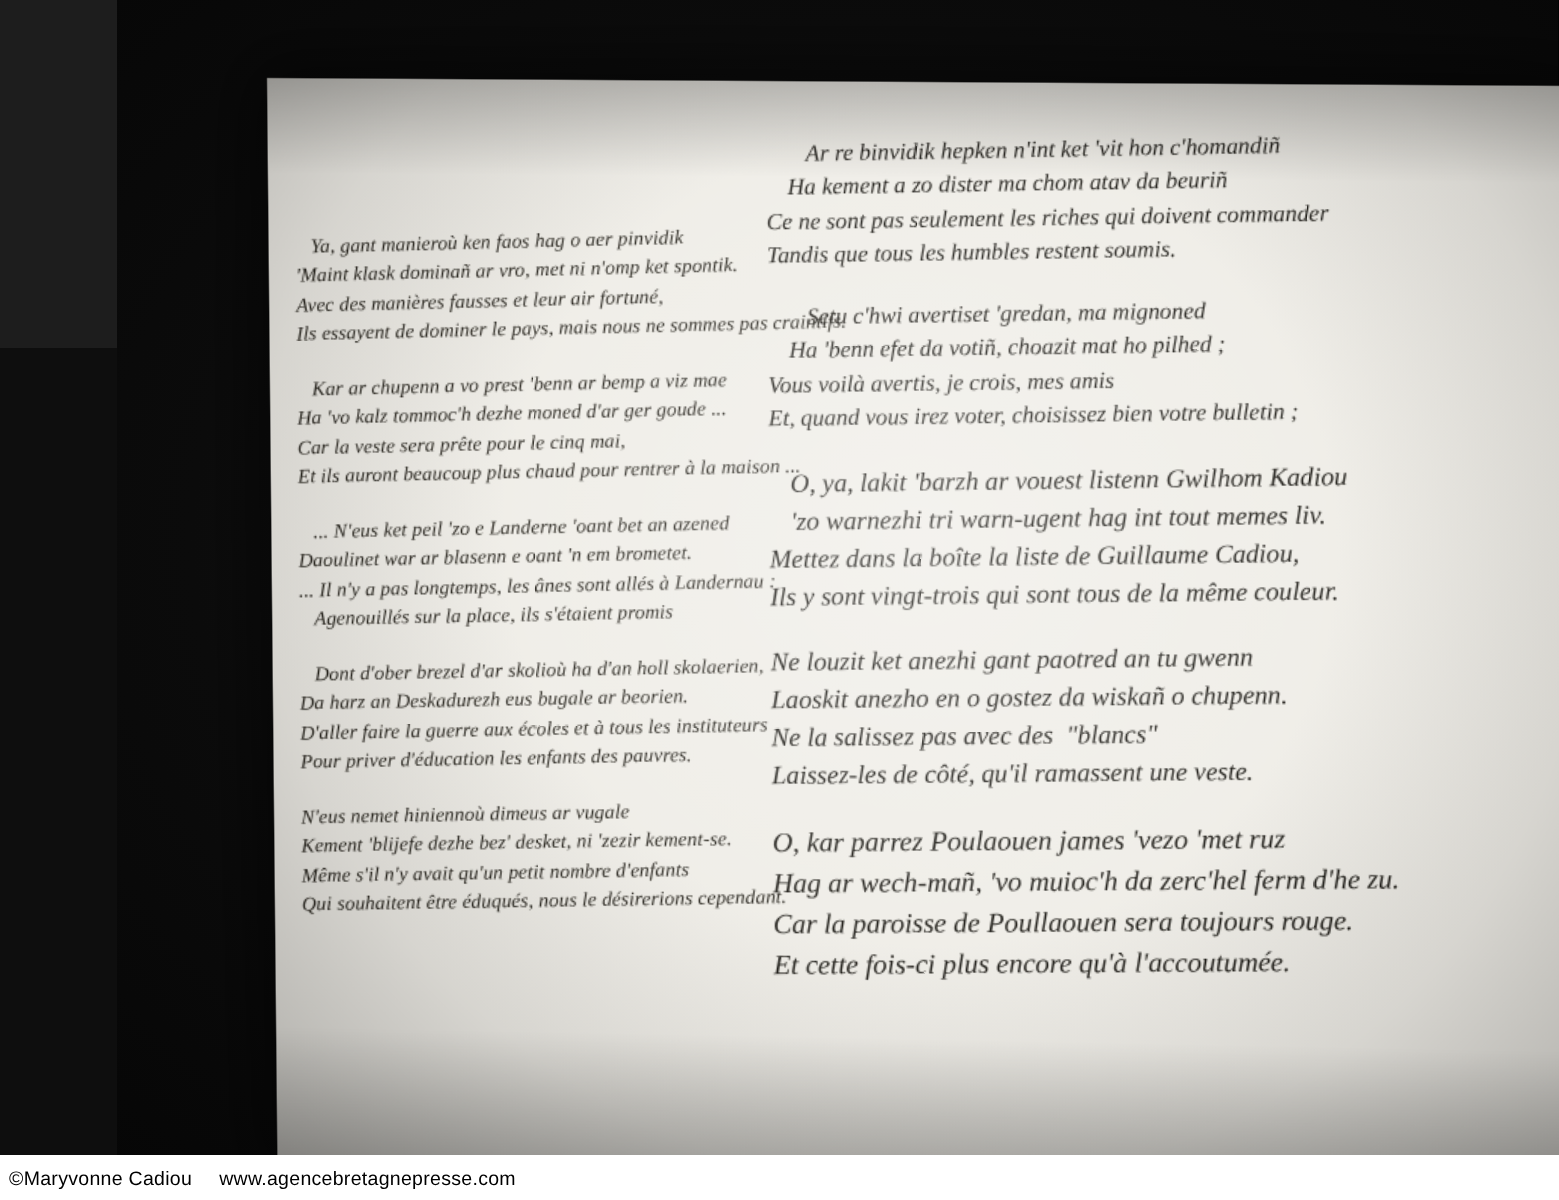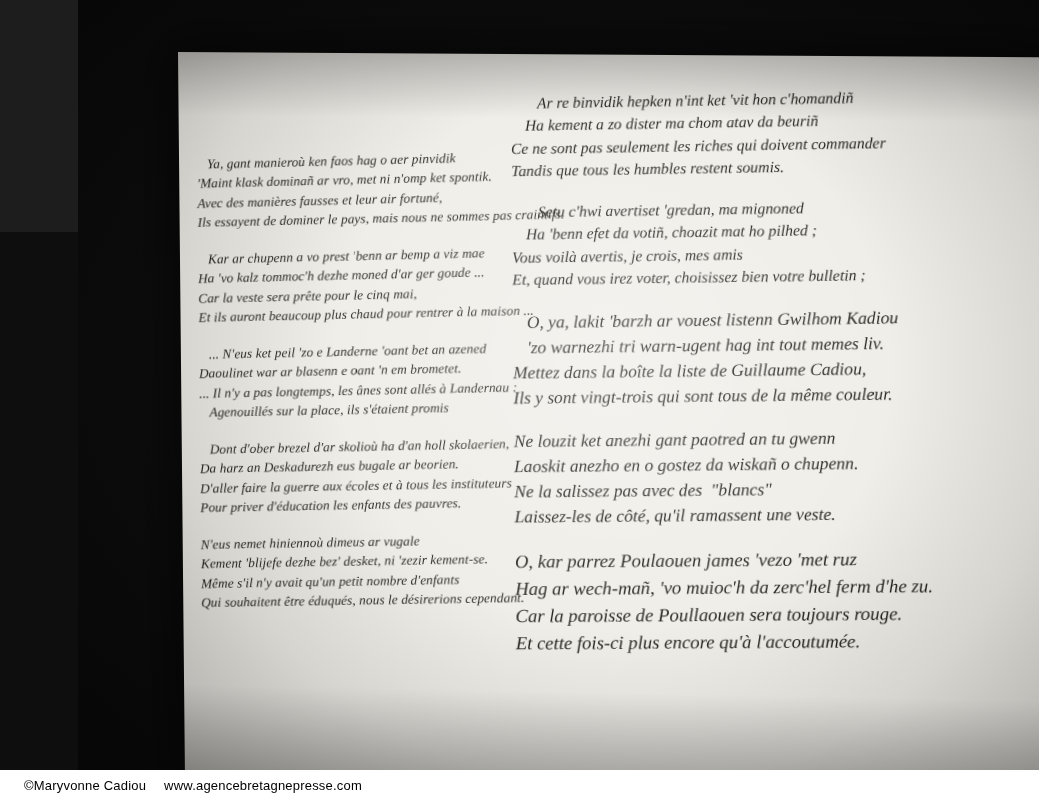--- a/index.html
+++ b/index.html
@@ -118,21 +118,21 @@
     left: 0;
     bottom: 0;
     width: 1039px;
     height: 30px;
     background: #ffffff;
     color: #000;
     font-family: "Liberation Sans", sans-serif;
     font-size: 13px;
     display: flex;
     align-items: center;
-    padding-left: 24px;
+    padding-left: 6px;
     box-sizing: border-box;
     letter-spacing: 0.2px;
   }
   #credit .sep { display: inline-block; width: 18px; }
 </style>
 </head>
 <body>
 
 <div id="page">
 

